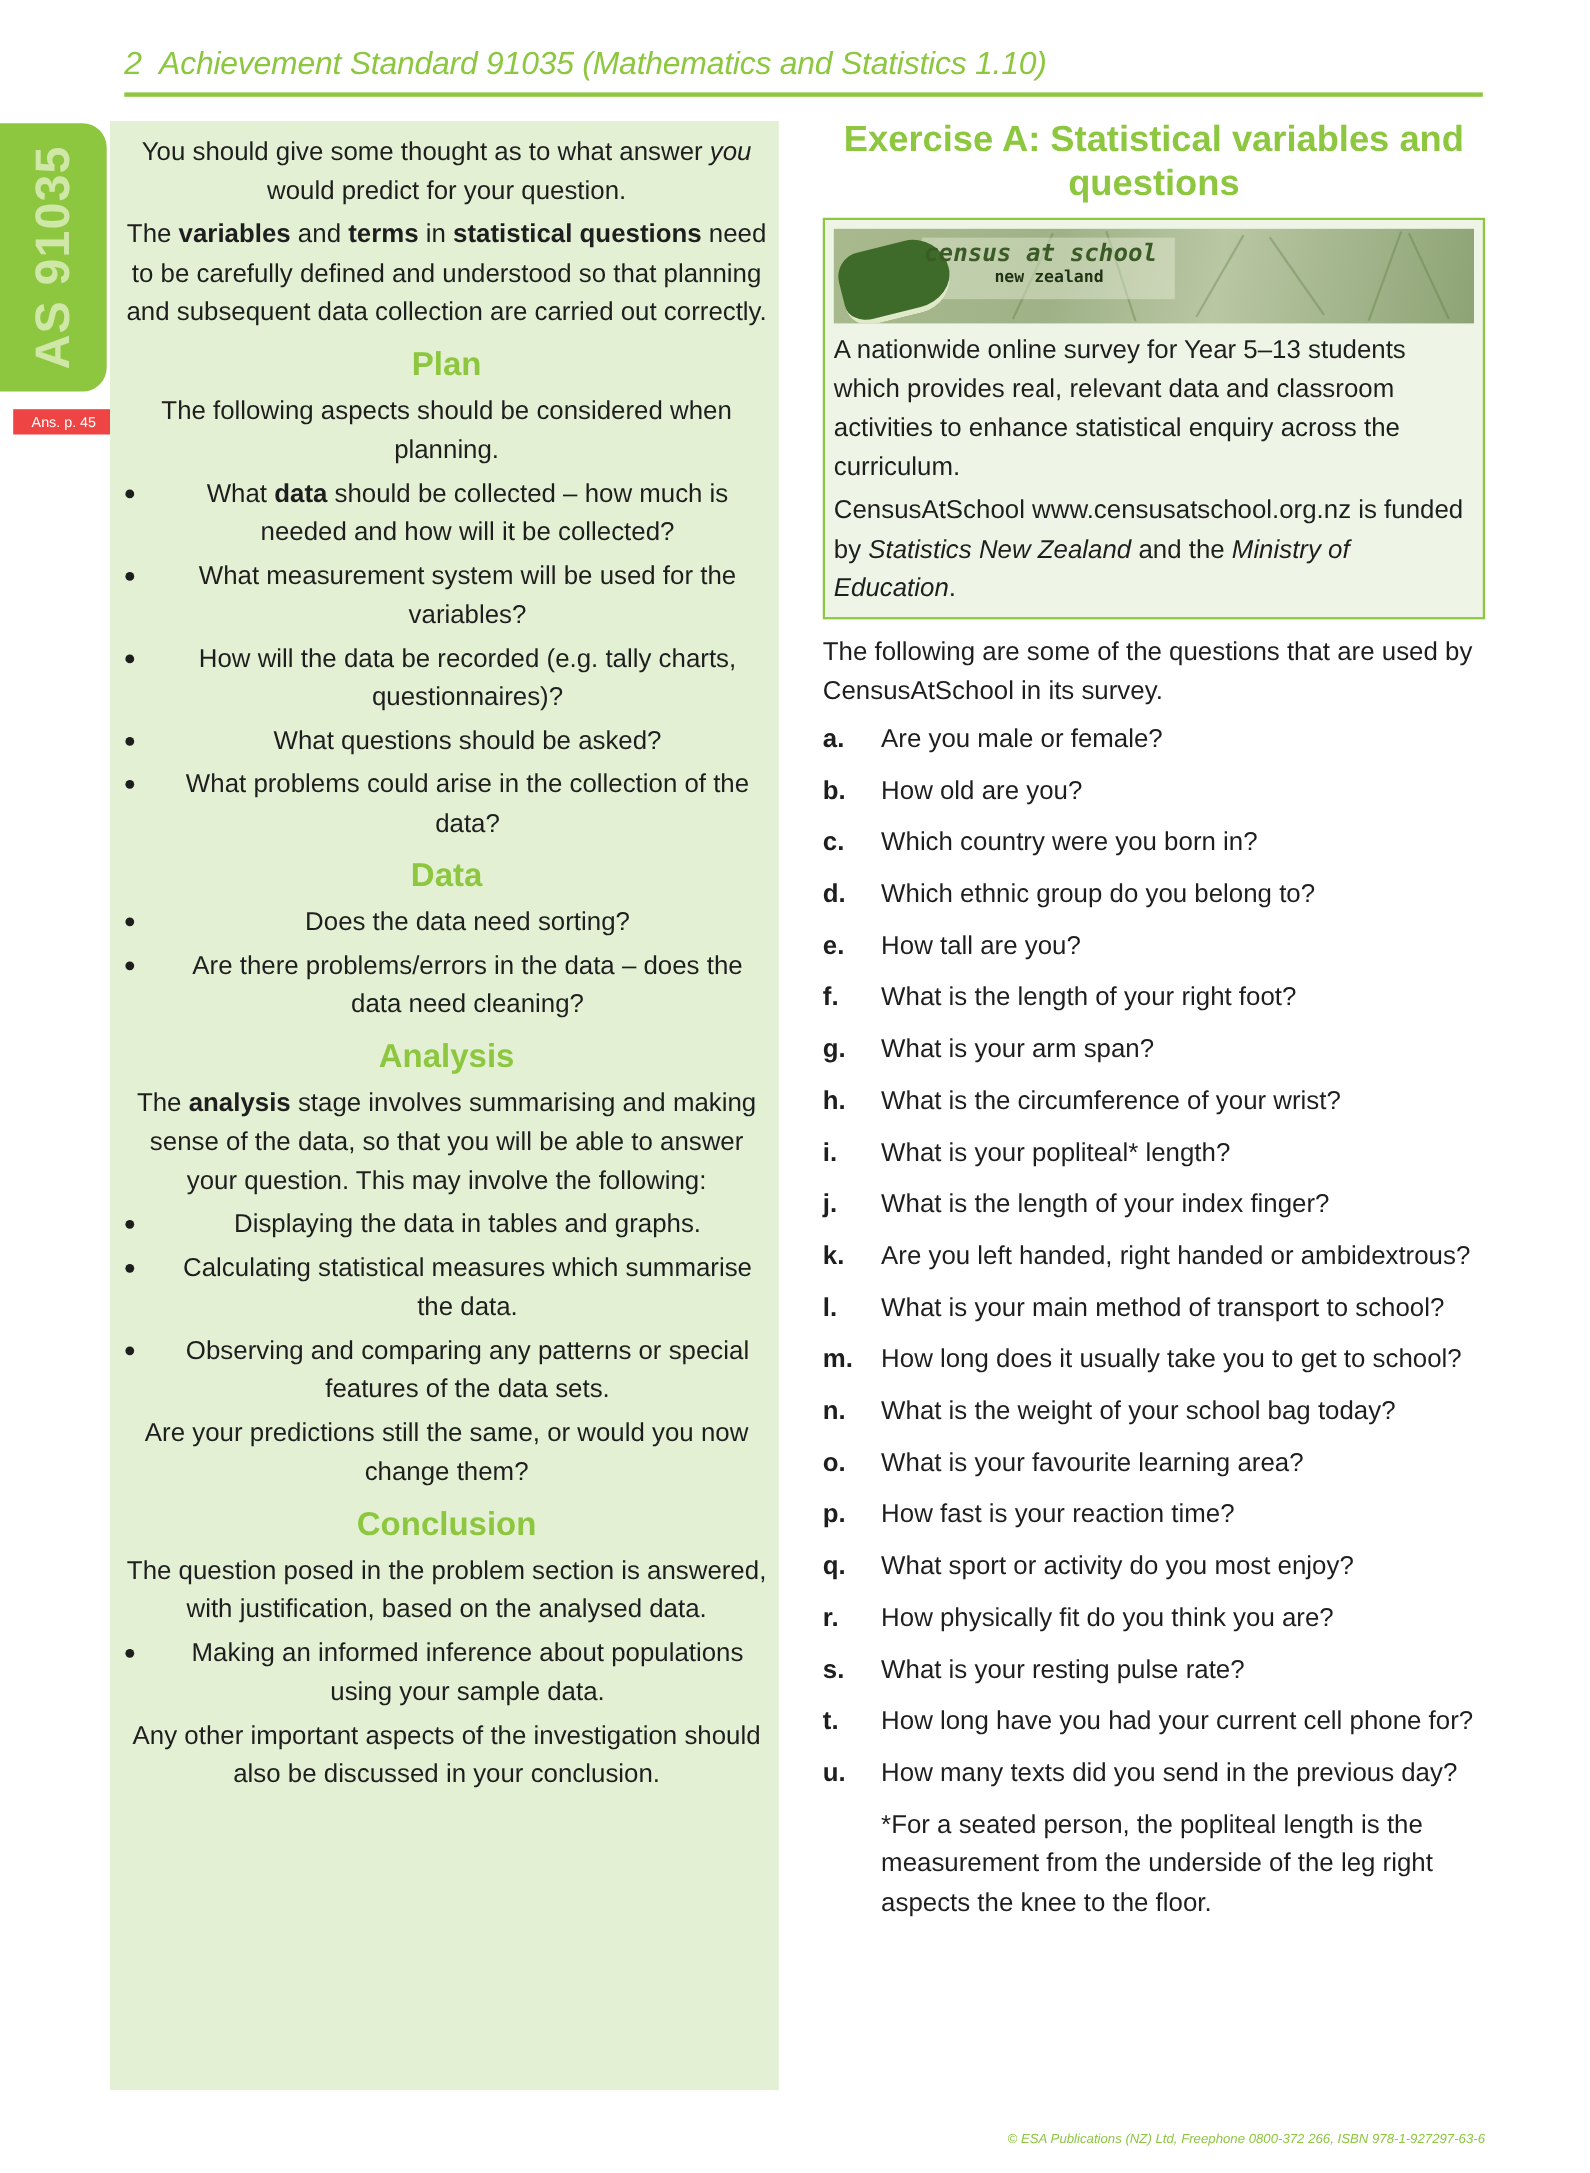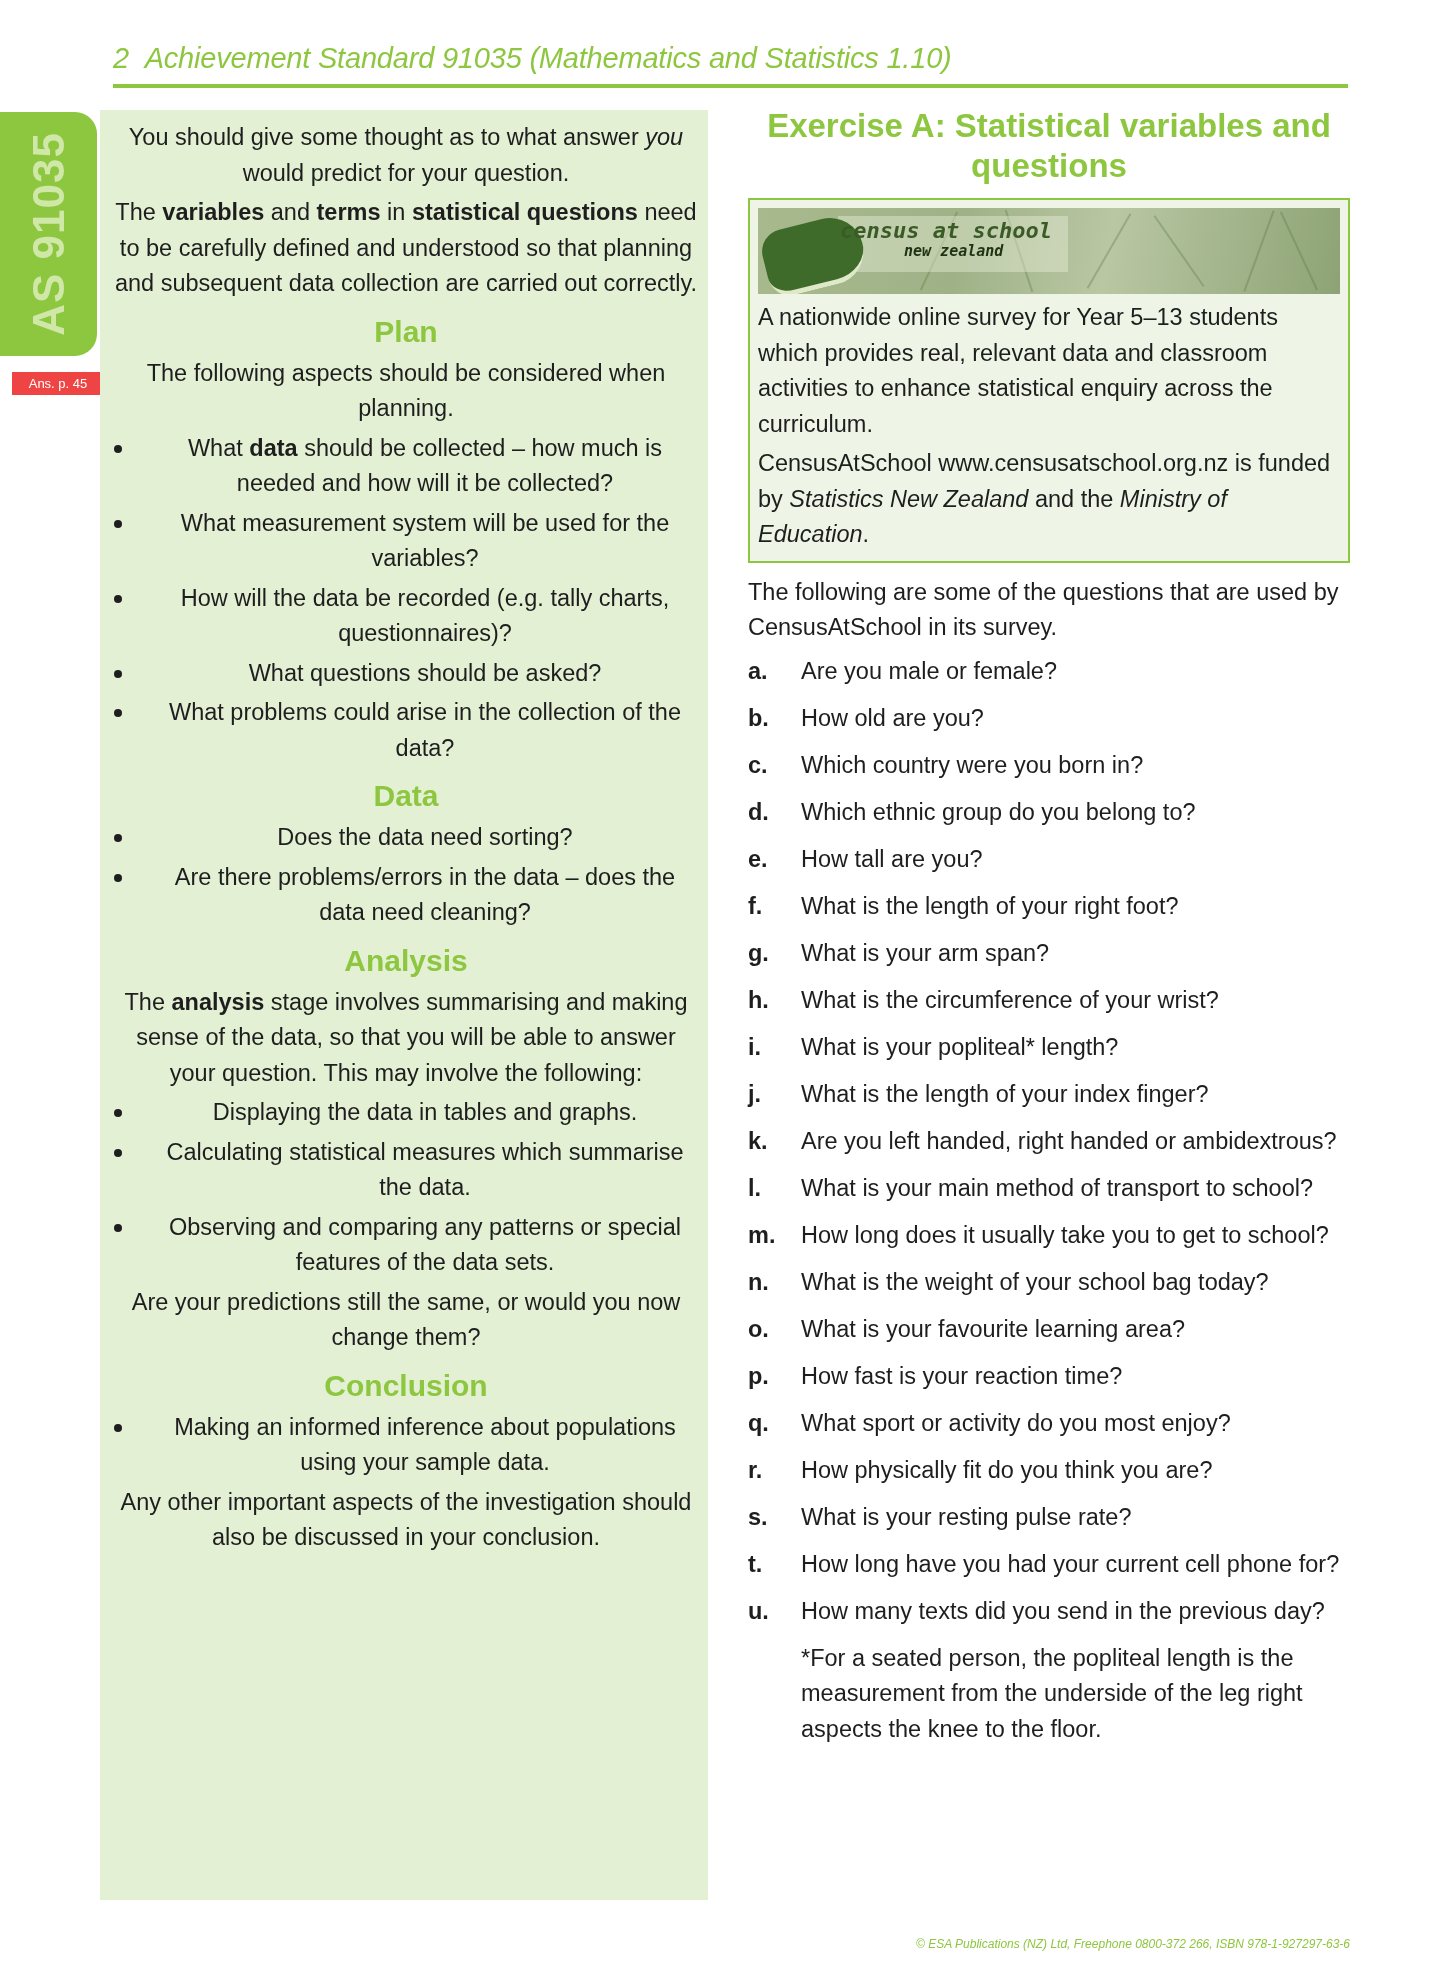--- a/index.html
+++ b/index.html
@@ -64,21 +64,21 @@
       position: absolute; left: 6px; top: 14px; width: 100px; height: 62px;
       background: #3f6b2a; border-radius: 40px 60px 60px 40px; transform: rotate(-14deg);
       border-bottom: 5px solid #dfe8c8;
     }
     .banner .logo1 {
       position: absolute; left: 82px; top: 10px; font-family: "DejaVu Sans Mono", monospace;
       font-size: 22px; font-weight: bold; color: #3a5a26; font-style: italic;
     }
     .banner .logo2 {
       position: absolute; left: 146px; top: 34px; font-family: "DejaVu Sans Mono", monospace;
-      font-size: 15px; font-weight: bold; color: #1f3314; font-style: italic;
+      font-size: 15px; font-weight: bold; color: #1f3314; 
     }
     .banner .logo-band {
       position: absolute; left: 80px; top: 8px; width: 230px; height: 56px;
       background: rgba(230,238,215,0.45);
     }
     .q-list { list-style: none; margin: 8px 0 0 0; padding: 0; }
     .q-list li { position: relative; padding-left: 53px; margin-bottom: 11.5px; }
     .q-letter { position: absolute; left: 0; top: 0; font-weight: bold; }
     .footnote { padding-left: 53px; margin-top: 6px; }
     .footer {
@@ -121,20 +121,21 @@
       </ul>
       <h2 class="sec">Analysis</h2>
       <p class="para"><span>The </span><b>analysis</b><span> stage involves summarising and making sense of the data, so that you will be able to answer your question. This may involve the following:</span></p>
       <ul class="bul">
         <li><span>Displaying the data in tables and graphs.</span></li>
         <li><span>Calculating statistical measures which summarise the data.</span></li>
         <li><span>Observing and comparing any patterns or special features of the data sets.</span></li>
       </ul>
       <p class="para"><span>Are your predictions still the same, or would you now change them?</span></p>
       <h2 class="sec">Conclusion</h2>
+      <p class="para"><span>The question posed in the problem section is answered, with justification, based on the analysed data.</span></p>
       <ul class="bul">
         <li><span>Making an informed inference about populations using your sample data.</span></li>
       </ul>
       <p class="para"><span>Any other important aspects of the investigation should also be discussed in your conclusion.</span></p>
     </div>
 </div>
 
 <div class="right-col">
   <h1 class="ex-title">Exercise A: Statistical variables and questions</h1>
   <div class="info-box">

